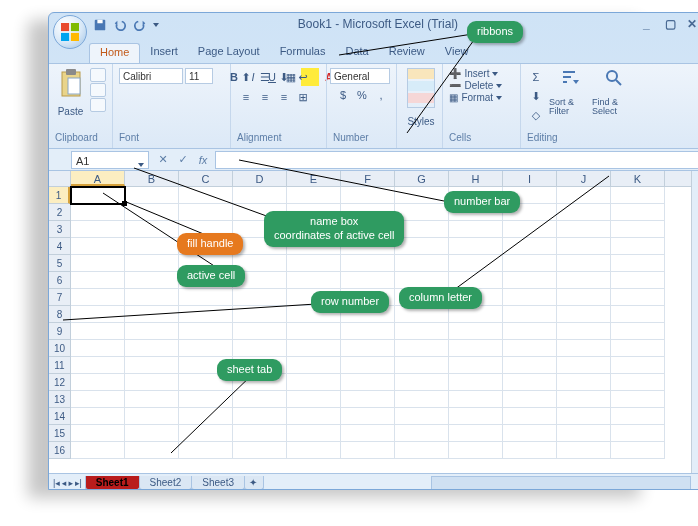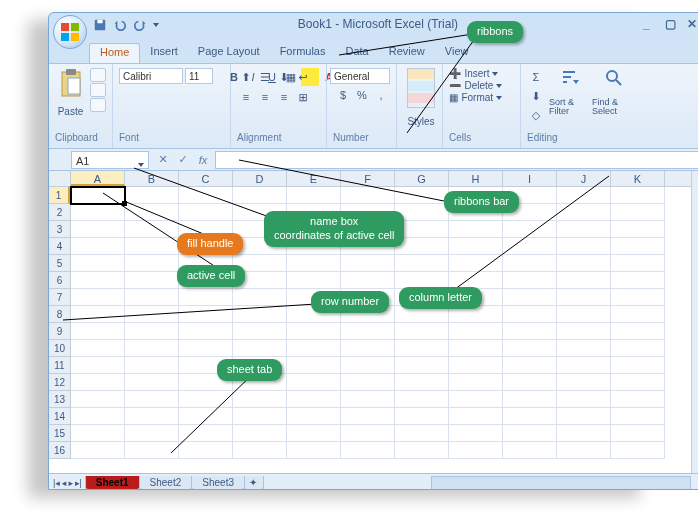--- a/index.html
+++ b/index.html
@@ -523,21 +523,21 @@
     <line x1="405" y1="190" x2="190" y2="147" stroke="#000"></line>
     <line x1="181" y1="232" x2="75" y2="188" stroke="#000"></line>
     <line x1="270" y1="222" x2="85" y2="155" stroke="#000"></line>
     <line x1="179" y1="262" x2="54" y2="180" stroke="#000"></line>
     <line x1="283" y1="290" x2="14" y2="307" stroke="#000"></line>
     <line x1="398" y1="282" x2="560" y2="163" stroke="#000"></line>
     <line x1="207" y1="358" x2="122" y2="440" stroke="#000"></line>
   </svg>
 
   <div class="annot" style="left:418px;top:8px">ribbons</div>
-  <div class="annot" style="left:395px;top:178px">ribbons bar</div>
+  <div class="annot" style="left:395px;top:178px">number bar</div>
   <div class="annot" style="left:215px;top:198px;white-space:pre">name box
 coordinates of active cell</div>
   <div class="annot orange" style="left:128px;top:220px">fill handle</div>
   <div class="annot" style="left:128px;top:252px">active cell</div>
   <div class="annot" style="left:262px;top:278px">row number</div>
   <div class="annot" style="left:350px;top:274px">column letter</div>
   <div class="annot" style="left:168px;top:346px">sheet tab</div>
 
 </div>
 

